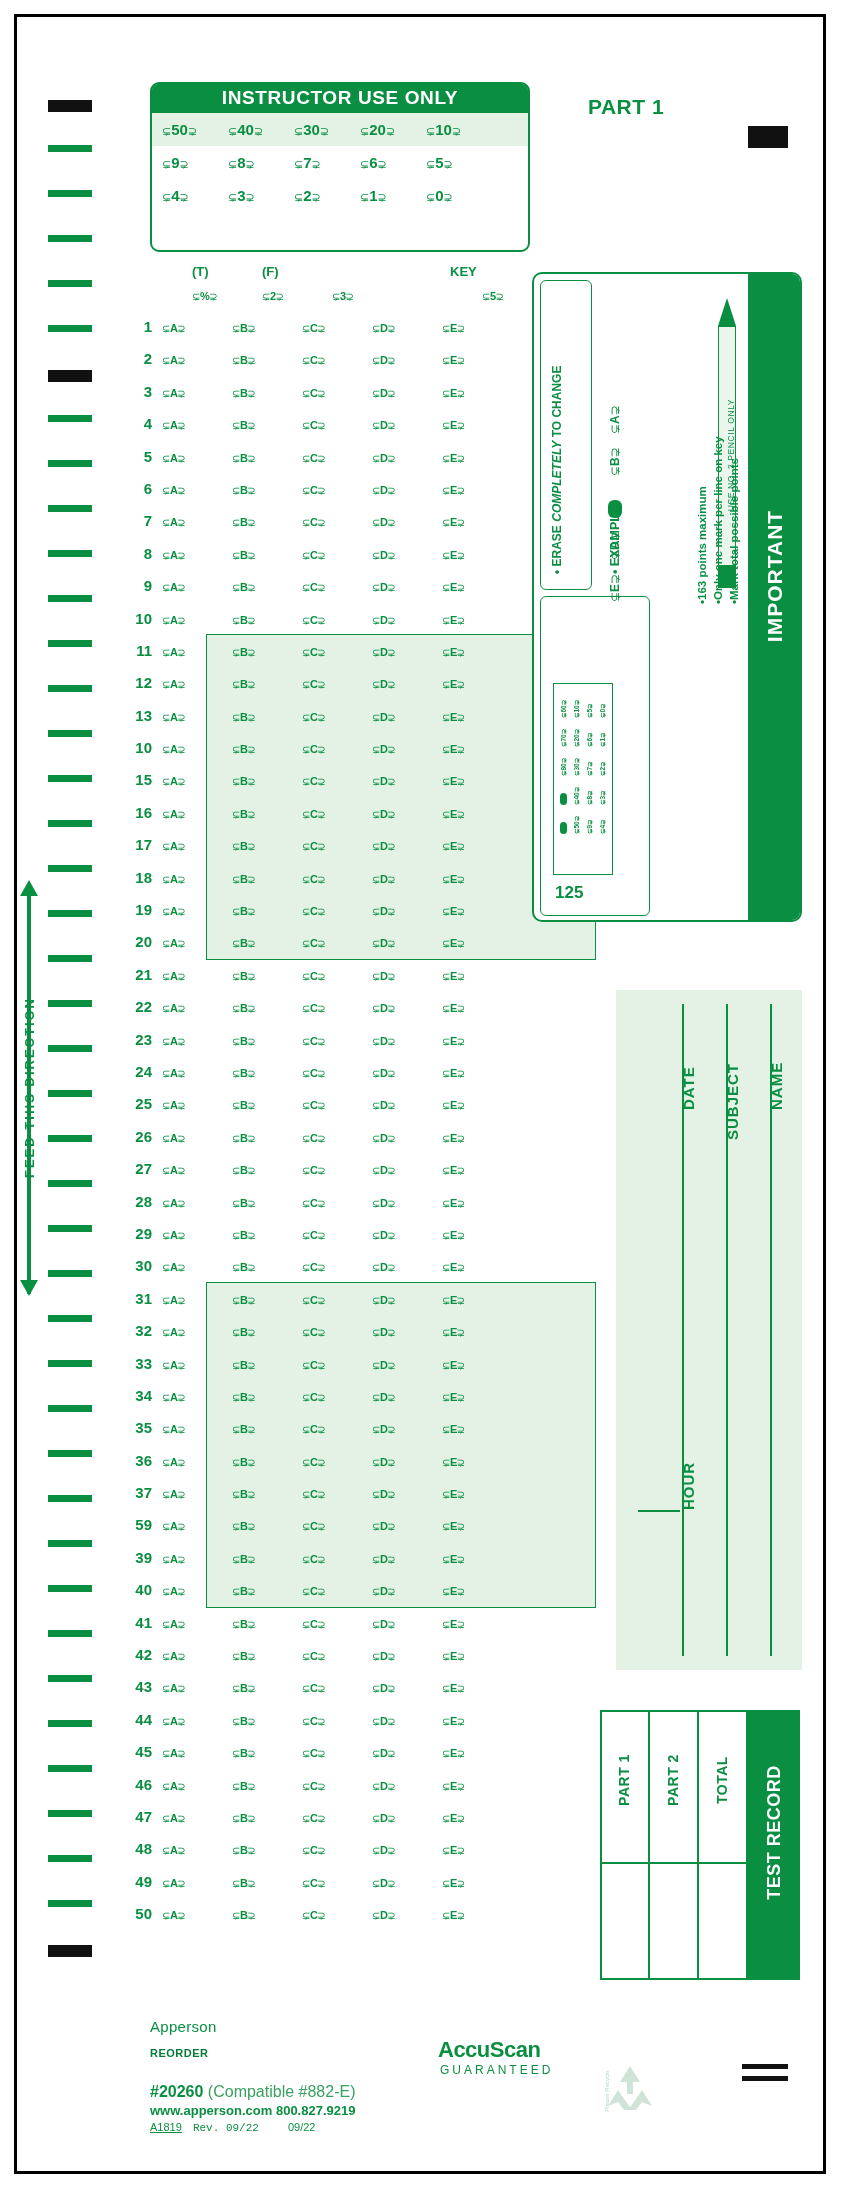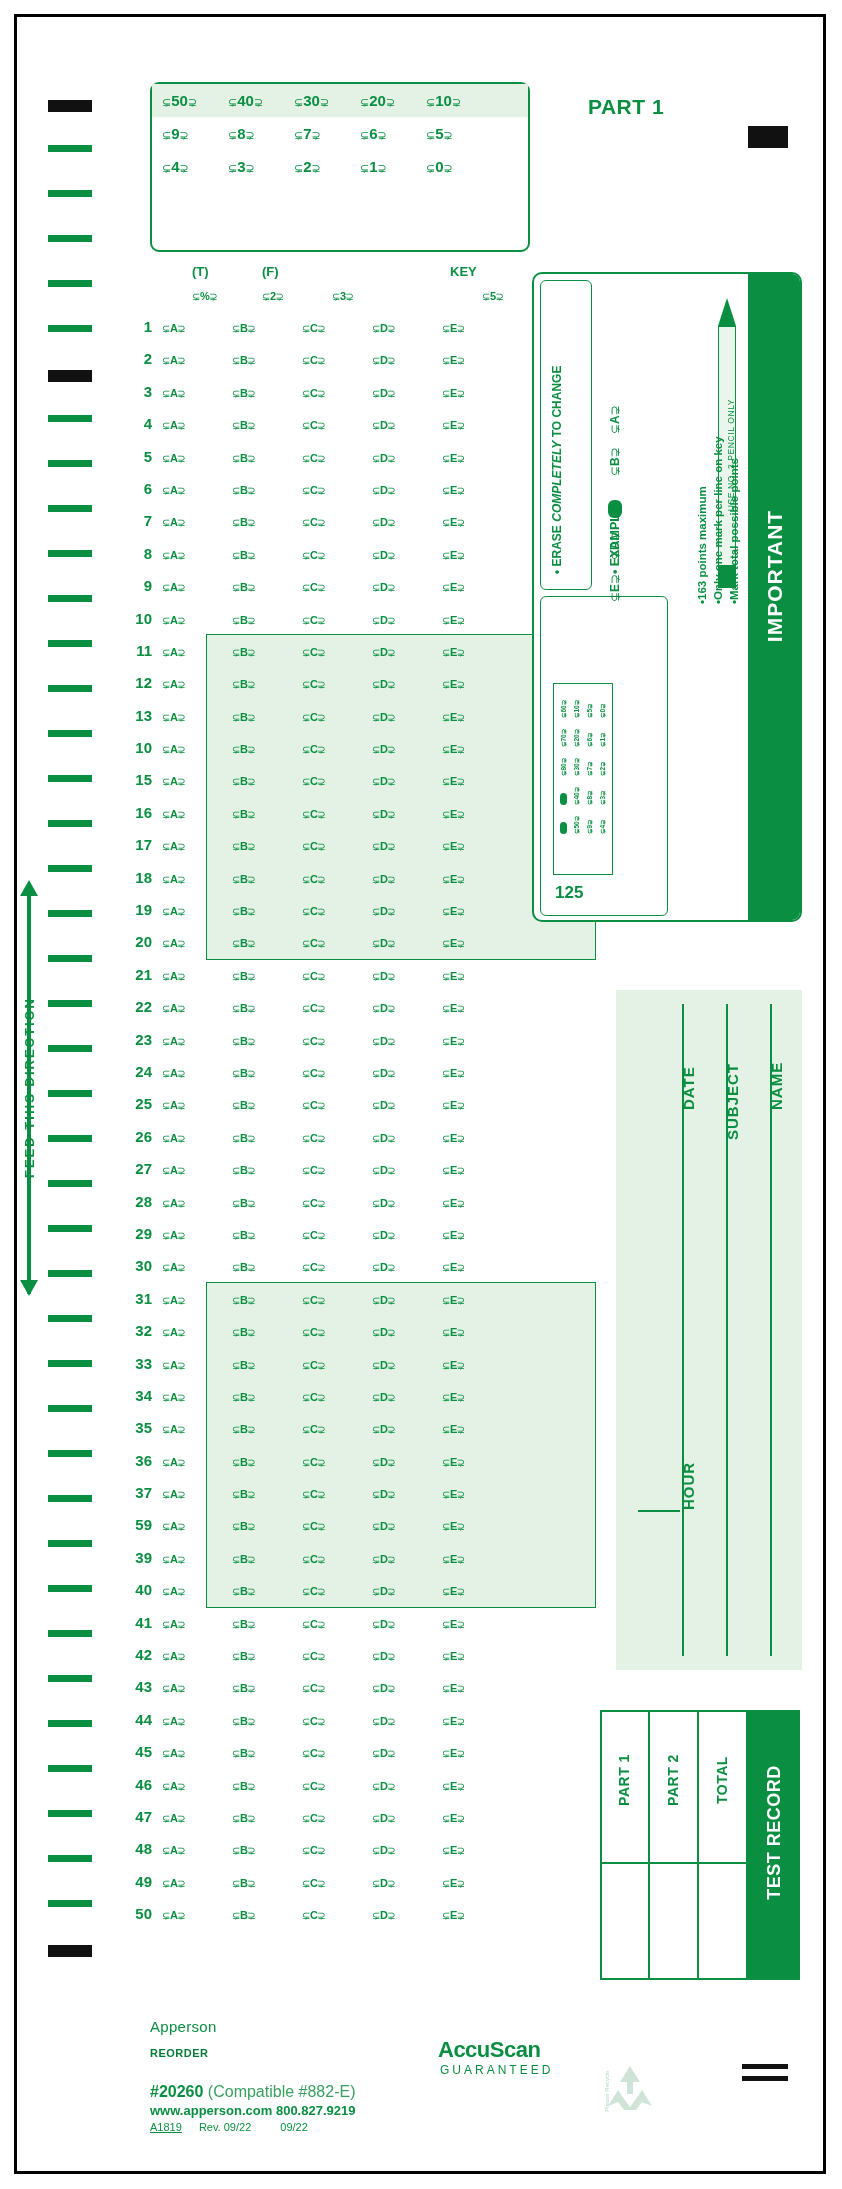--- a/index.html
+++ b/index.html
@@ -92,21 +92,21 @@
   #exampleTxt{position:absolute;left:74px;top:300px;font-size:12.5px;color:#0a8f42;font-weight:bold;}
   .ex-bub{position:absolute;font-size:12px;color:#0a8f42;font-weight:bold;}
   #pencil{
     position:absolute;right:60px;top:16px;width:26px;height:300px;
   }
   #pencilBody{position:absolute;left:4px;top:36px;width:18px;height:240px;border:1.2px solid #0a8f42;background:#eaf6ec;box-sizing:border-box;}
   #pencilTip{position:absolute;left:4px;top:8px;width:0;height:0;border-left:9px solid transparent;border-right:9px solid transparent;border-bottom:28px solid #0a8f42;}
   #pencilEnd{position:absolute;left:4px;top:276px;width:18px;height:22px;background:#0a8f42;}
   #pencilTxt{position:absolute;left:-108px;top:160px;width:250px;text-align:center;transform:rotate(-90deg);font-size:8.5px;color:#0a8f42;letter-spacing:.6px;}
   #scoreBox{
-    position:absolute;left:6px;top:322px;width:128px;height:320px;
+    position:absolute;left:6px;top:322px;width:110px;height:320px;
     border:1.5px solid #0a8f42;border-radius:6px;box-sizing:border-box;
   }
   #scoreHdr{position:absolute;left:80px;top:10px;font-size:11.5px;font-weight:bold;color:#0a8f42;}
   #scoreMini{position:absolute;left:12px;top:86px;width:58px;height:190px;border:1px solid #0a8f42;background:#fff;}
   #scoreNum{position:absolute;left:14px;top:286px;font-size:17px;font-weight:bold;color:#0a8f42;}
   #useScore{position:absolute;left:136px;top:330px;width:100px;}
   .bullet{font-size:11.5px;color:#0a8f42;font-weight:bold;}
   
   #nameBlock{
     position:absolute;left:616px;top:990px;width:186px;height:680px;
@@ -184,20 +184,21 @@
       <div class="tick" style="top:1575px;"></div>
       <div class="tick" style="top:1620px;"></div>
       <div class="tick" style="top:1665px;"></div>
       <div class="tick" style="top:1710px;"></div>
       <div class="tick" style="top:1755px;"></div>
       <div class="tick" style="top:1800px;"></div>
       <div class="tick black" style="top:1845px;"></div>
     </div>
 
   <div id="instructor">
+    <div class="title">INSTRUCTOR USE ONLY</div>
     <div id="instr-rows">
         <div class="instr-row shade">
           <div class="cell"><span class="sm">⊊</span>50<span class="sm">⊋</span></div>
           <div class="cell"><span class="sm">⊊</span>40<span class="sm">⊋</span></div>
           <div class="cell"><span class="sm">⊊</span>30<span class="sm">⊋</span></div>
           <div class="cell"><span class="sm">⊊</span>20<span class="sm">⊋</span></div>
           <div class="cell"><span class="sm">⊊</span>10<span class="sm">⊋</span></div>
         </div>
         <div class="instr-row">
           <div class="cell"><span class="sm">⊊</span>9<span class="sm">⊋</span></div>
@@ -741,21 +742,21 @@
       <div class="accuscan" style="position:absolute;left:288px;top:2px;">AccuScan</div>
       <div class="guaranteed" style="position:absolute;left:290px;top:28px;">GUARANTEED</div>
     </div>
     <div class="prodline" style="margin-top:6px;">
       <span>#20260</span>
       <span class="light">(Compatible #882-E)</span>
     </div>
     <div class="web" style="margin-top:2px;">www.apperson.com  800.827.9219</div>
     <div class="rev" style="margin-top:3px;">
       <u>A1819</u>
-      <span style="margin-left:14px;">Rev. 09/22</span>
+      <span style="margin-left:8px;font-family:Liberation Mono, monospace;">Rev. 09/22</span>
       <span style="margin-left:26px;">09/22</span>
     </div>
   </div>
 
   <div id="recycle">
     <svg viewBox="0 0 60 62" width="60" height="62">
       <path d="M30 6 L40 22 L33 22 L33 34 L27 34 L27 22 L20 22 Z" fill="#cfe4d6"></path>
       <path d="M8 46 L18 30 L22 36 L32 50 L24 50 L18 42 Z" fill="#cfe4d6"></path>
       <path d="M52 46 L42 30 L38 36 L28 50 L36 50 L42 42 Z" fill="#cfe4d6"></path>
     </svg>

